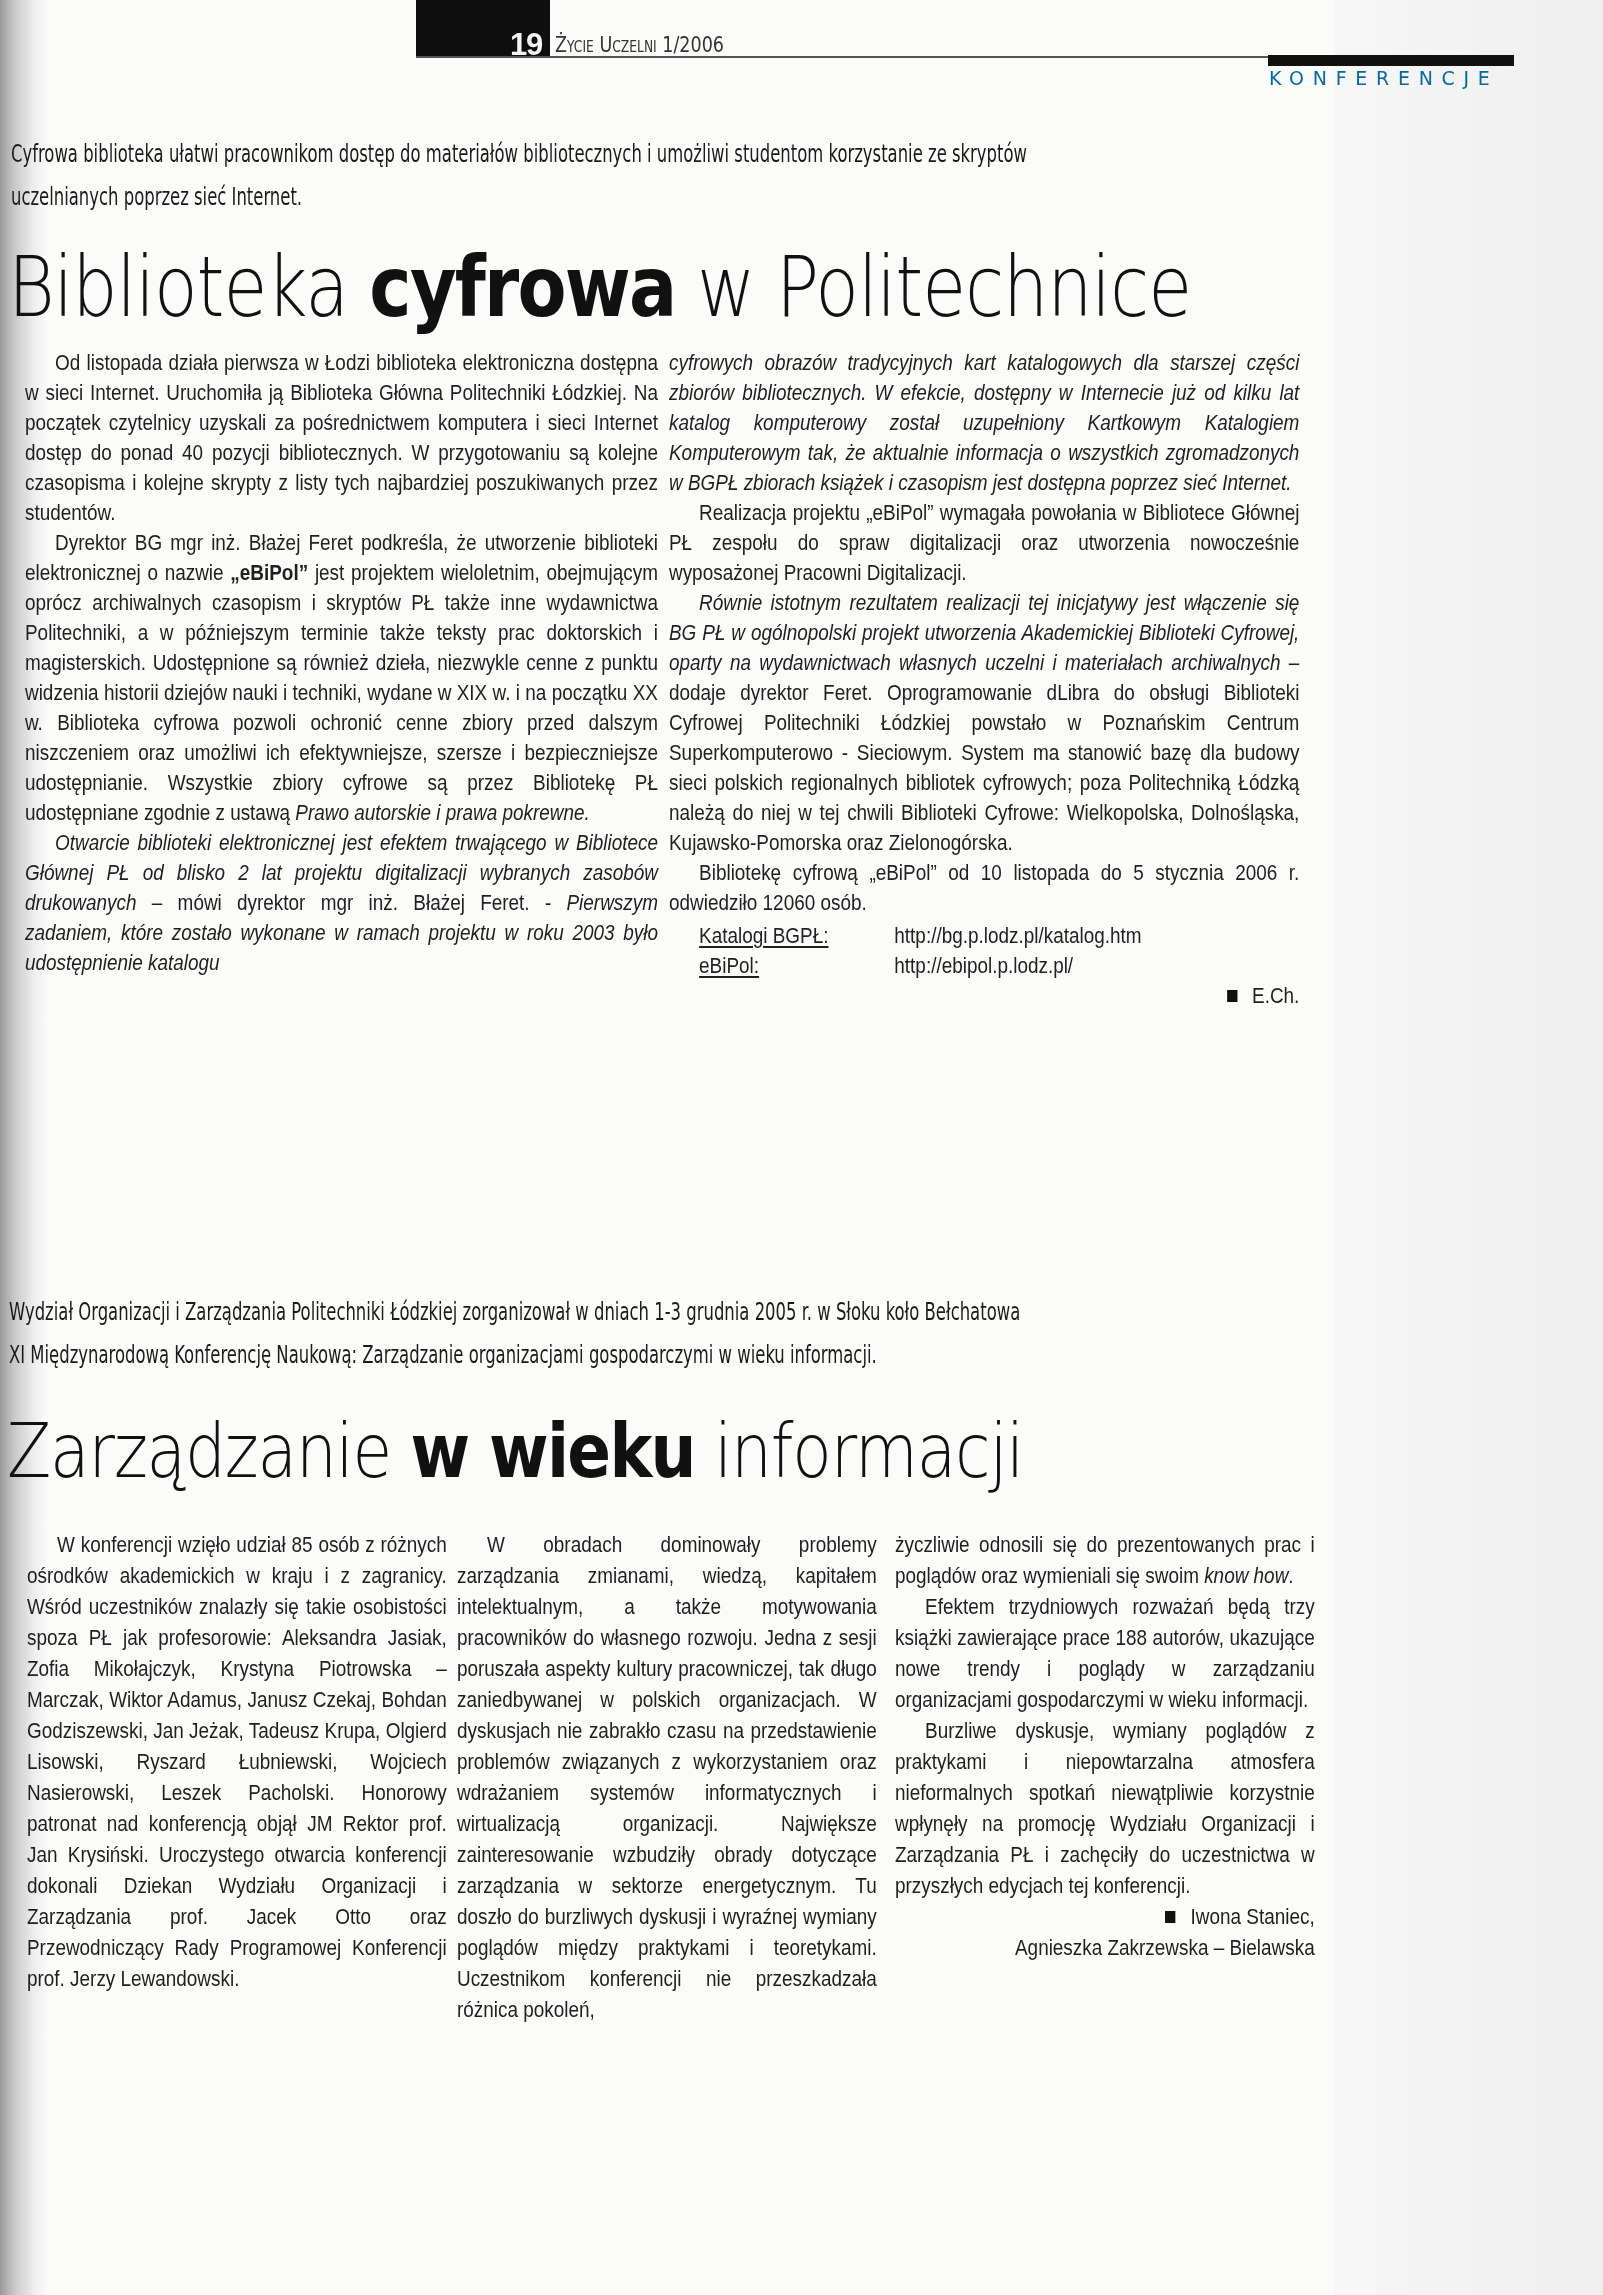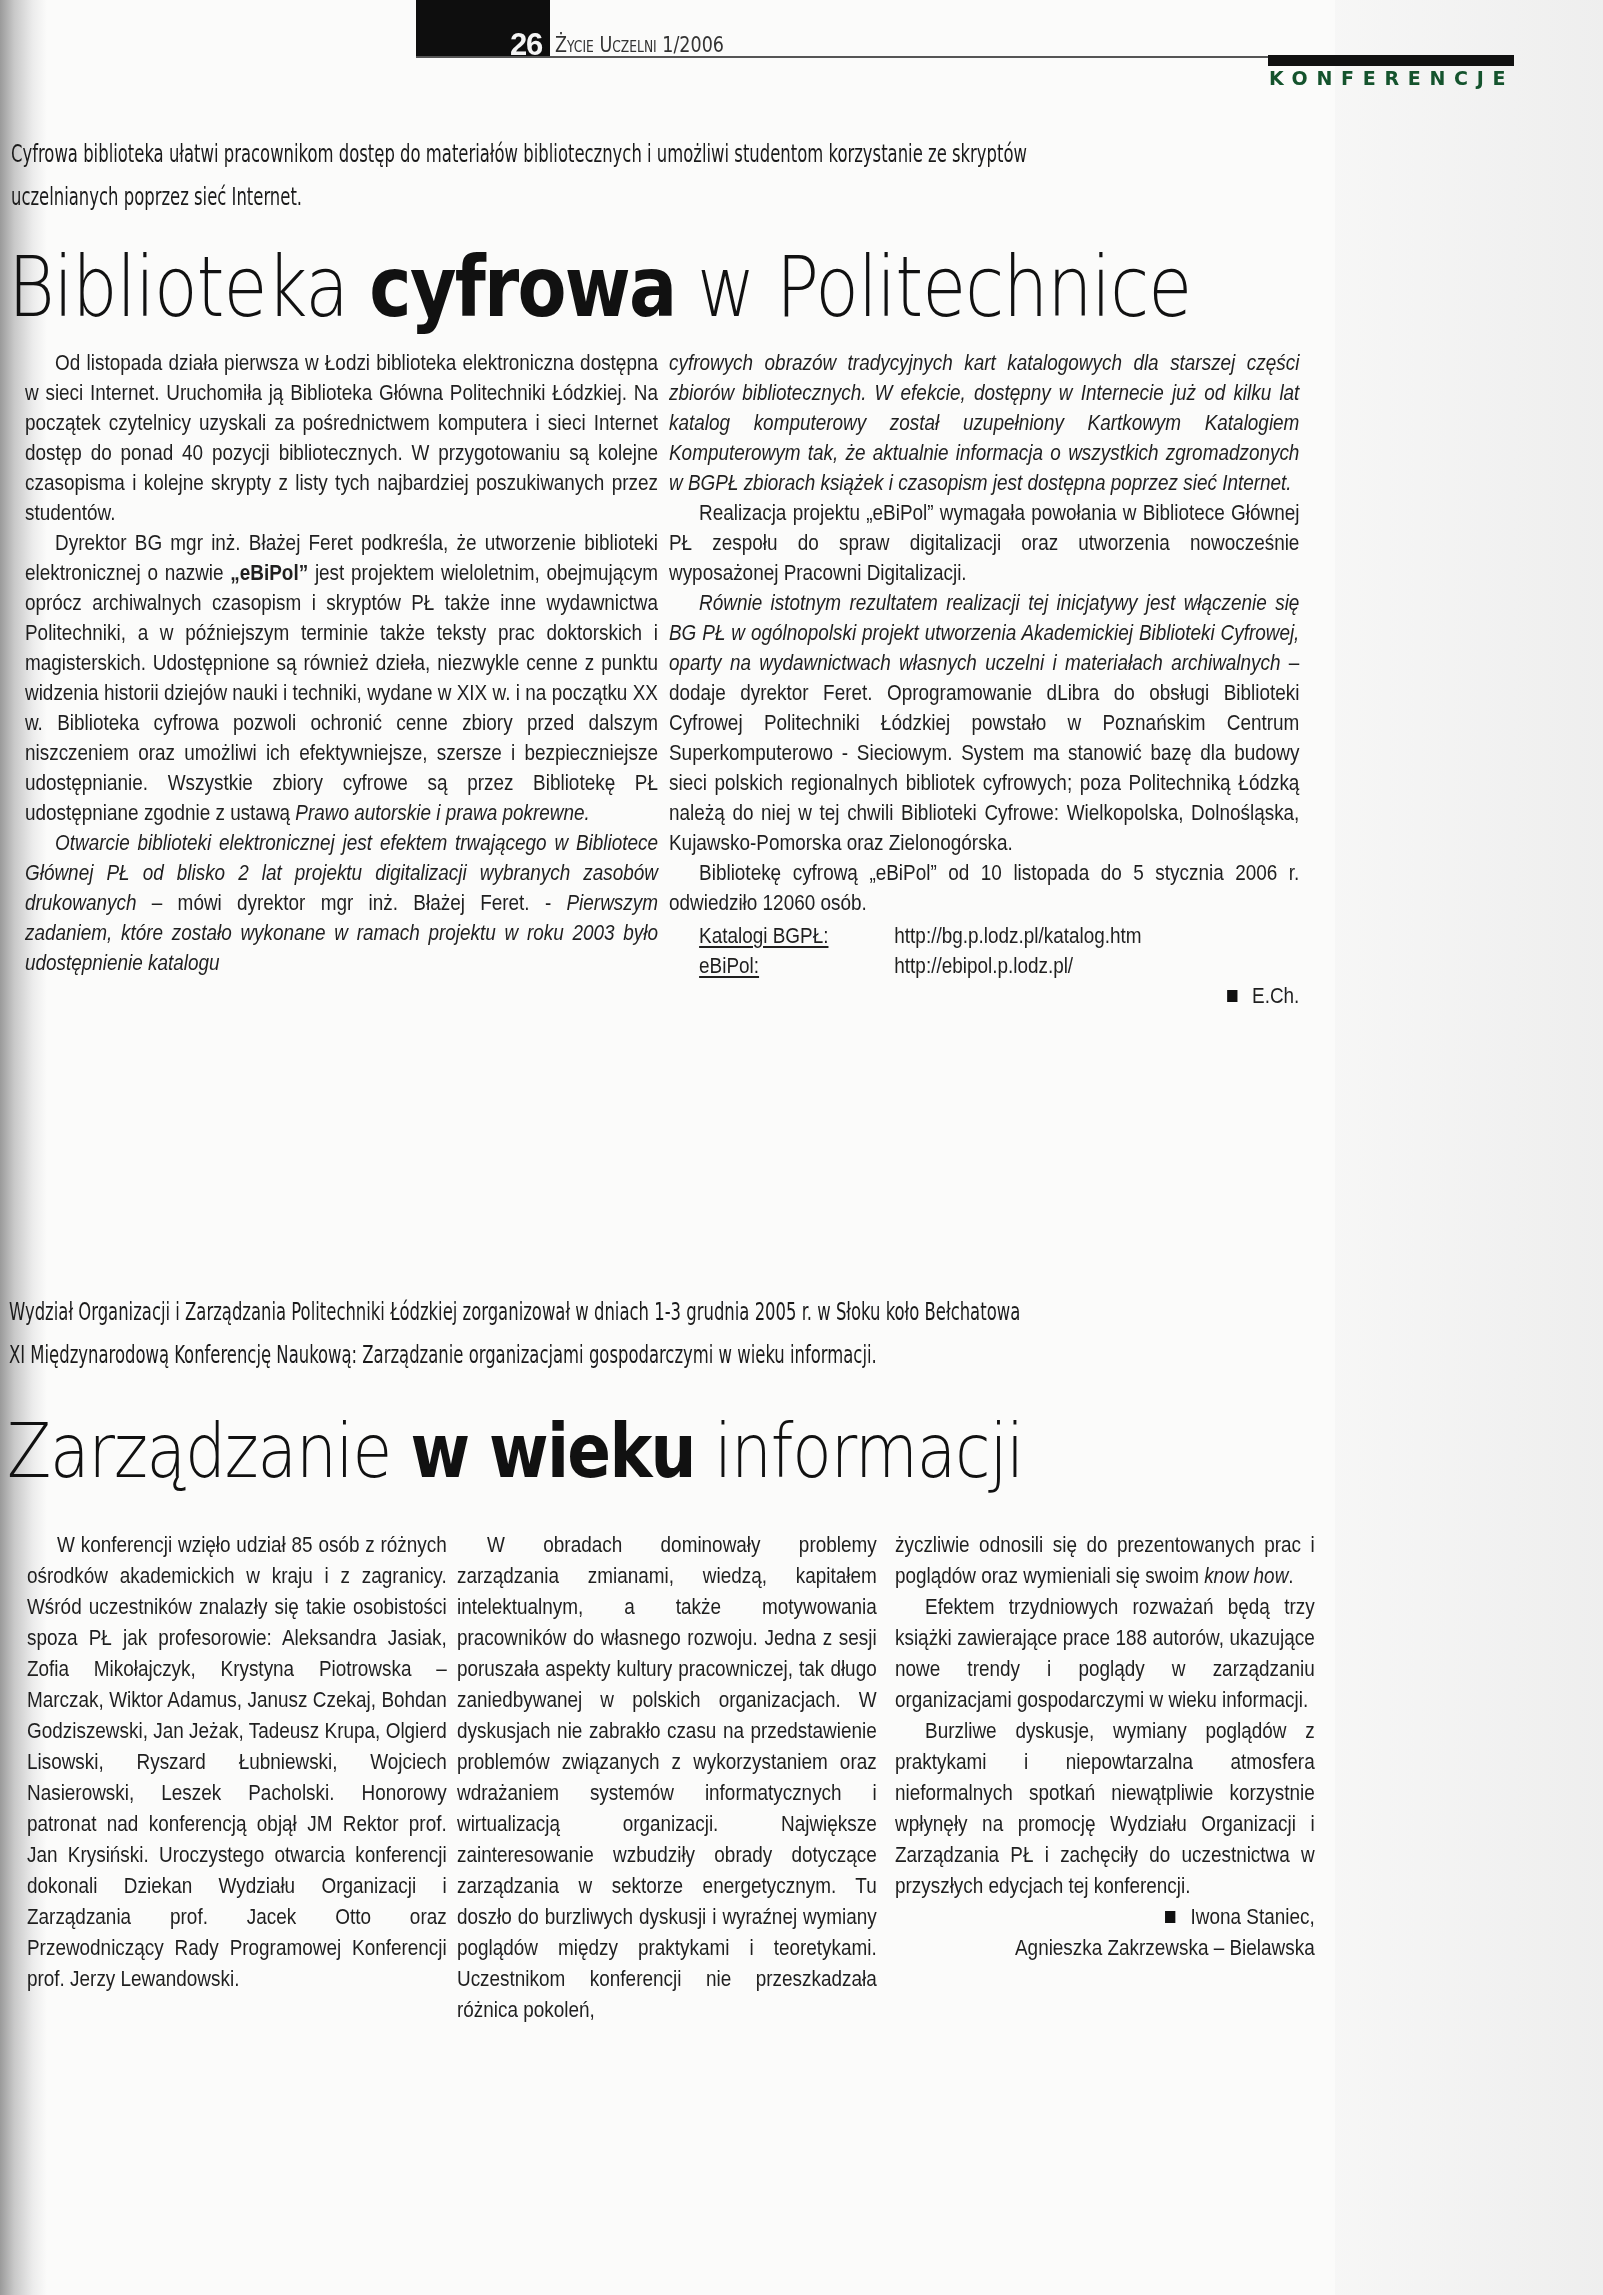--- a/index.html
+++ b/index.html
@@ -29,22 +29,22 @@
       position: absolute; left: 555px; top: 32px; font-size: 21.4px; color: #333;
       font-variant: small-caps; letter-spacing: 0px; font-family: "DejaVu Sans", sans-serif; transform: scaleX(0.82); transform-origin: left;
     }
     .hdr-rule {
       position: absolute; left: 416px; top: 56px; width: 1097px; height: 2px; background: #555;
     }
     .hdr-bar {
       position: absolute; left: 1268px; top: 55px; width: 246px; height: 10.7px; background: #111;
     }
     .hdr-section {
-      position: absolute; left: 1269px; top: 67px; font-size: 19px; letter-spacing: 8.7px; color: #14532d;
-      font-family: "DejaVu Sans", sans-serif; font-weight: 700;
+      position: absolute; left: 1269px; top: 67px; font-size: 19px; letter-spacing: 8.7px; color: #0369a1;
+      font-family: "DejaVu Sans", sans-serif; font-weight: 400;
     }
     
     .lead {
       position: absolute; font-family: "DejaVu Sans Condensed", "DejaVu Sans", sans-serif;
       font-size: 25.4px; line-height: 43px; color: #1a1a1a;
       transform: scaleX(0.72); transform-origin: left top; white-space: nowrap;
     }
     
     .title {
       position: absolute; font-family: "DejaVu Sans", sans-serif; font-weight: 300;
@@ -76,21 +76,21 @@
     .sq { display: inline-block; width: 12px; height: 12px; background: #111; margin-right: 17.4px; vertical-align: middle; position: relative; top: -1.3px; }
     .sign-2 { text-align: right; text-indent: 0; margin-top: 40px; }
   </style>
 </head>
 <body>
 
 <div class="spine"></div>
 <div class="bleed"></div>
 
 <div class="hdr-block"></div>
-<div class="hdr-num">26</div>
+<div class="hdr-num">19</div>
 <div class="hdr-journal">Życie Uczelni 1/2006</div>
 <div class="hdr-rule"></div>
 <div class="hdr-bar"></div>
 <div class="hdr-section">KONFERENCJE</div>
 
 <div class="lead" style="left:10.7px; top:132px;">
   <div>Cyfrowa biblioteka ułatwi pracownikom dostęp do materiałów bibliotecznych i umożliwi studentom korzystanie ze skryptów</div>
   <div>uczelnianych poprzez sieć Internet.</div>
 </div>
 

